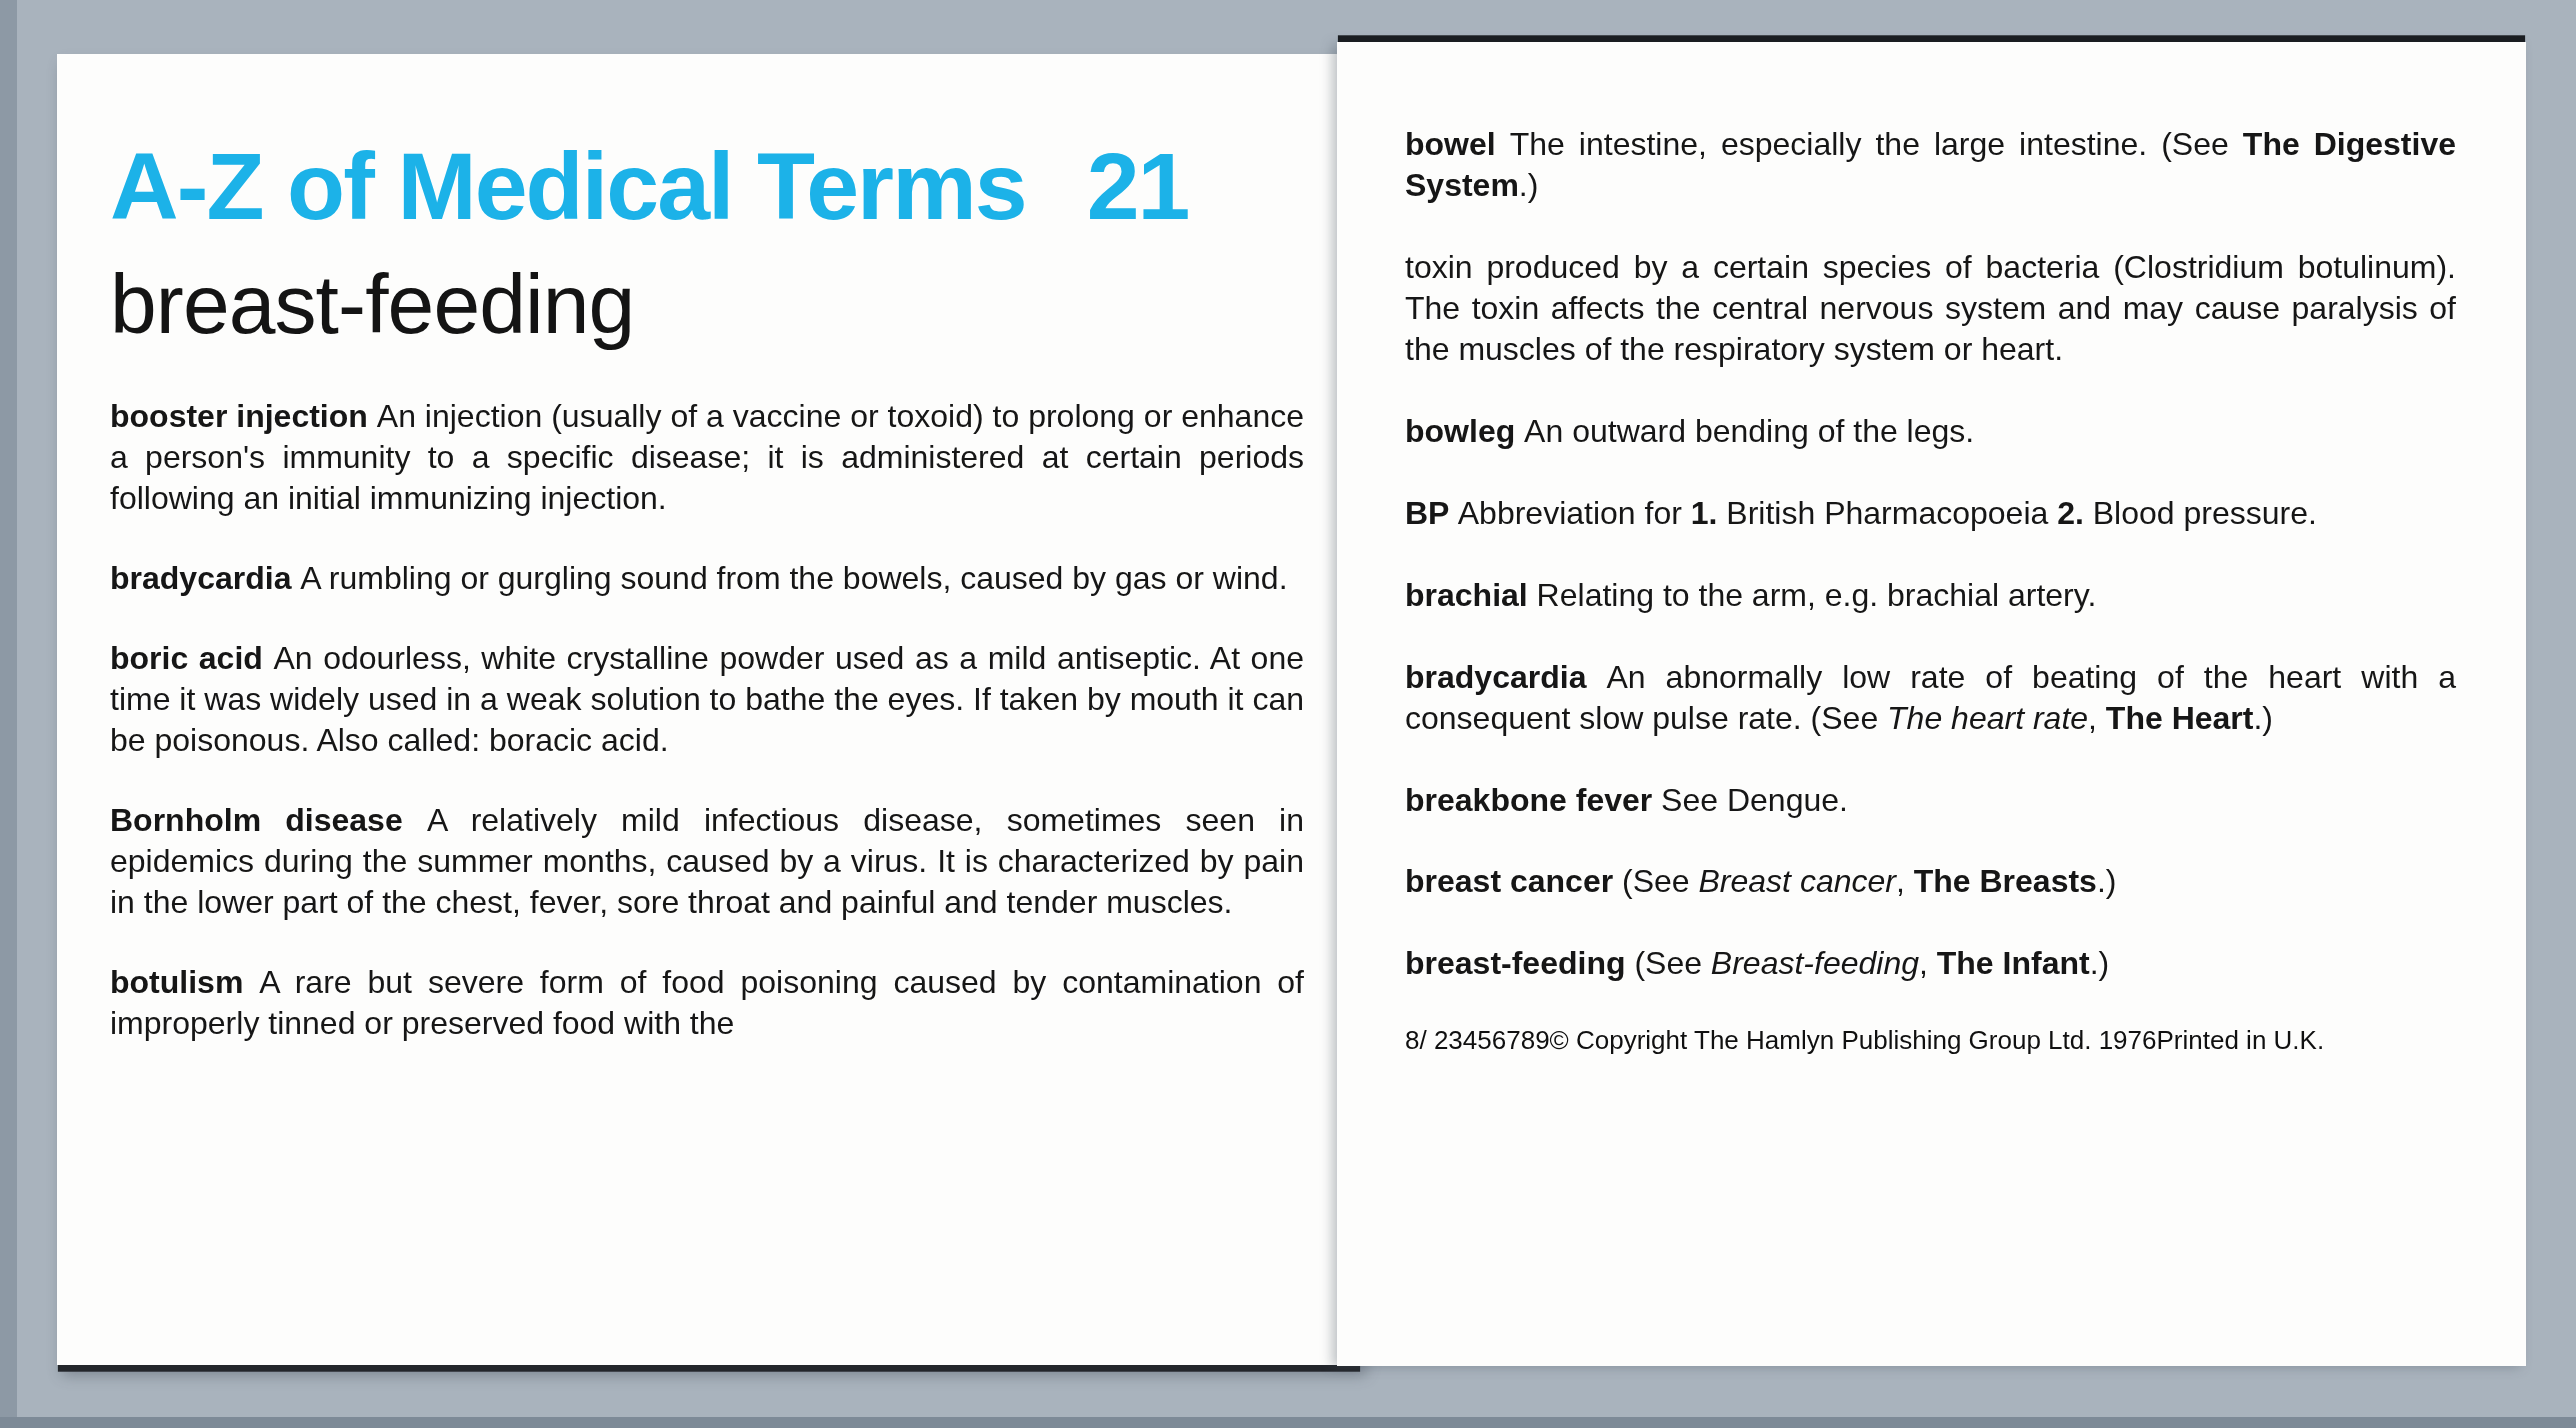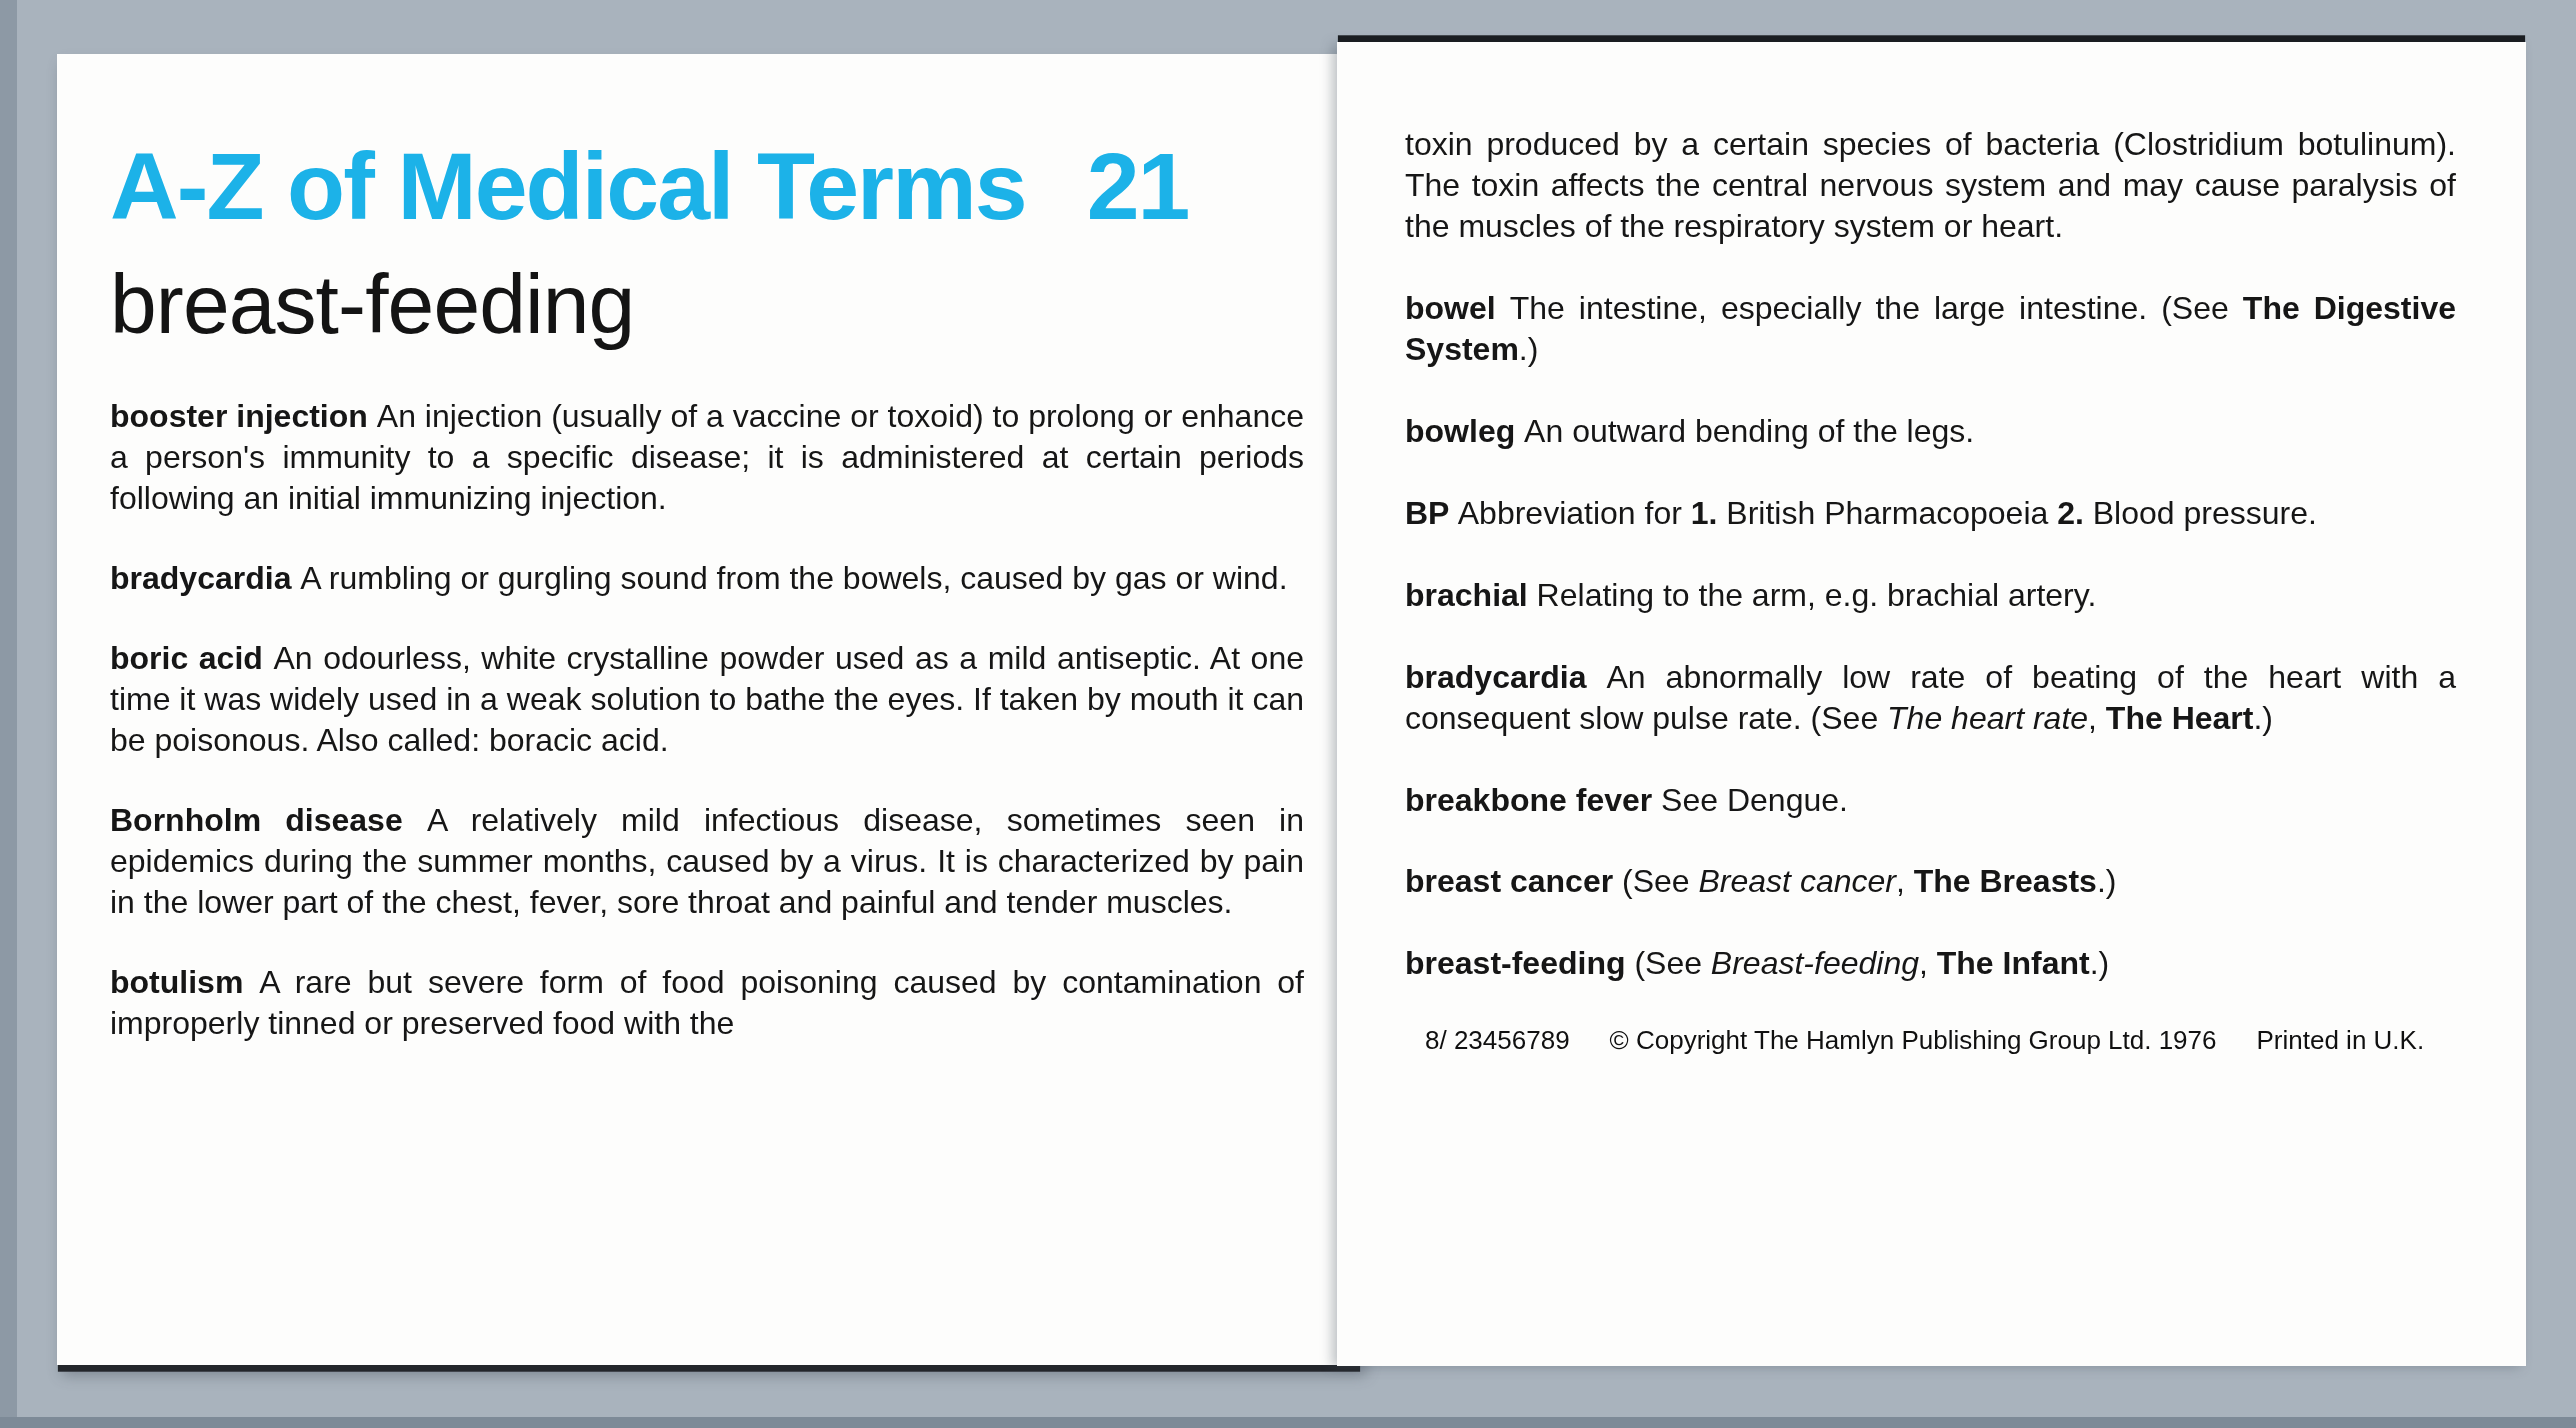--- a/index.html
+++ b/index.html
@@ -78,26 +78,24 @@
     margin: 0 0 39px 0;
   }
   .card-right .entries p.entry {
     margin: 0 0 41px 0;
   }
   .seg-bold   { font-weight: 700; }
   .seg-italic { font-style: italic; }
   .footer-row {
     display: flex;
     align-items: baseline;
-    gap: 40px;
     font-size: 26px;
     color: #101010;
     margin-top: 3.8px;
     white-space: nowrap;
-    margin-left: 20px;
   }
 </style>
 </head>
 <body>
 
 <div class="stage">
   <div class="edge-strip-left"></div>
   <div class="edge-strip-bottom"></div>
 
   <div class="card card-left">
@@ -112,22 +110,22 @@
         <p class="entry"><span class="seg-bold">booster injection </span><span class="seg-normal">An injection (usually of a vaccine or toxoid) to prolong or enhance a person's immunity to a specific disease; it is administered at certain periods following an initial immunizing injection.</span></p>
         <p class="entry"><span class="seg-bold">bradycardia </span><span class="seg-normal">A rumbling or gurgling sound from the bowels, caused by gas or wind.</span></p>
         <p class="entry"><span class="seg-bold">boric acid </span><span class="seg-normal">An odourless, white crystalline powder used as a mild antiseptic. At one time it was widely used in a weak solution to bathe the eyes. If taken by mouth it can be poisonous. Also called: boracic acid.</span></p>
         <p class="entry"><span class="seg-bold">Bornholm disease </span><span class="seg-normal">A relatively mild infectious disease, sometimes seen in epidemics during the summer months, caused by a virus. It is characterized by pain in the lower part of the chest, fever, sore throat and painful and tender muscles.</span></p>
         <p class="entry"><span class="seg-bold">botulism </span><span class="seg-normal">A rare but severe form of food poisoning caused by contamination of improperly tinned or preserved food with the</span></p>
       </div>
   </div>
 
   <div class="card card-right">
     <div class="entries">
+        <p class="entry"><span class="seg-bold">bowel </span><span class="seg-normal">The intestine, especially the large intestine. (See </span><span class="seg-bold">The Digestive System</span><span class="seg-normal">.)</span></p>
         <p class="entry"><span class="seg-normal">toxin produced by a certain species of bacteria (Clostridium botulinum). The toxin affects the central nervous system and may cause paralysis of the muscles of the respiratory system or heart.</span></p>
-        <p class="entry"><span class="seg-bold">bowel </span><span class="seg-normal">The intestine, especially the large intestine. (See </span><span class="seg-bold">The Digestive System</span><span class="seg-normal">.)</span></p>
         <p class="entry"><span class="seg-bold">bowleg </span><span class="seg-normal">An outward bending of the legs.</span></p>
         <p class="entry"><span class="seg-bold">BP </span><span class="seg-normal">Abbreviation for </span><span class="seg-bold">1. </span><span class="seg-normal">British Pharmacopoeia </span><span class="seg-bold">2. </span><span class="seg-normal">Blood pressure.</span></p>
         <p class="entry"><span class="seg-bold">brachial </span><span class="seg-normal">Relating to the arm, e.g. brachial artery.</span></p>
         <p class="entry"><span class="seg-bold">bradycardia </span><span class="seg-normal">An abnormally low rate of beating of the heart with a consequent slow pulse rate. (See </span><span class="seg-italic">The heart rate</span><span class="seg-normal">, </span><span class="seg-bold">The Heart</span><span class="seg-normal">.)</span></p>
         <p class="entry"><span class="seg-bold">breakbone fever </span><span class="seg-normal">See Dengue.</span></p>
         <p class="entry"><span class="seg-bold">breast cancer </span><span class="seg-normal">(See </span><span class="seg-italic">Breast cancer</span><span class="seg-normal">, </span><span class="seg-bold">The Breasts</span><span class="seg-normal">.)</span></p>
         <p class="entry"><span class="seg-bold">breast-feeding </span><span class="seg-normal">(See </span><span class="seg-italic">Breast-feeding</span><span class="seg-normal">, </span><span class="seg-bold">The Infant</span><span class="seg-normal">.)</span></p>
       </div>
     <div class="footer-row">
       <span>8/  23456789</span>

